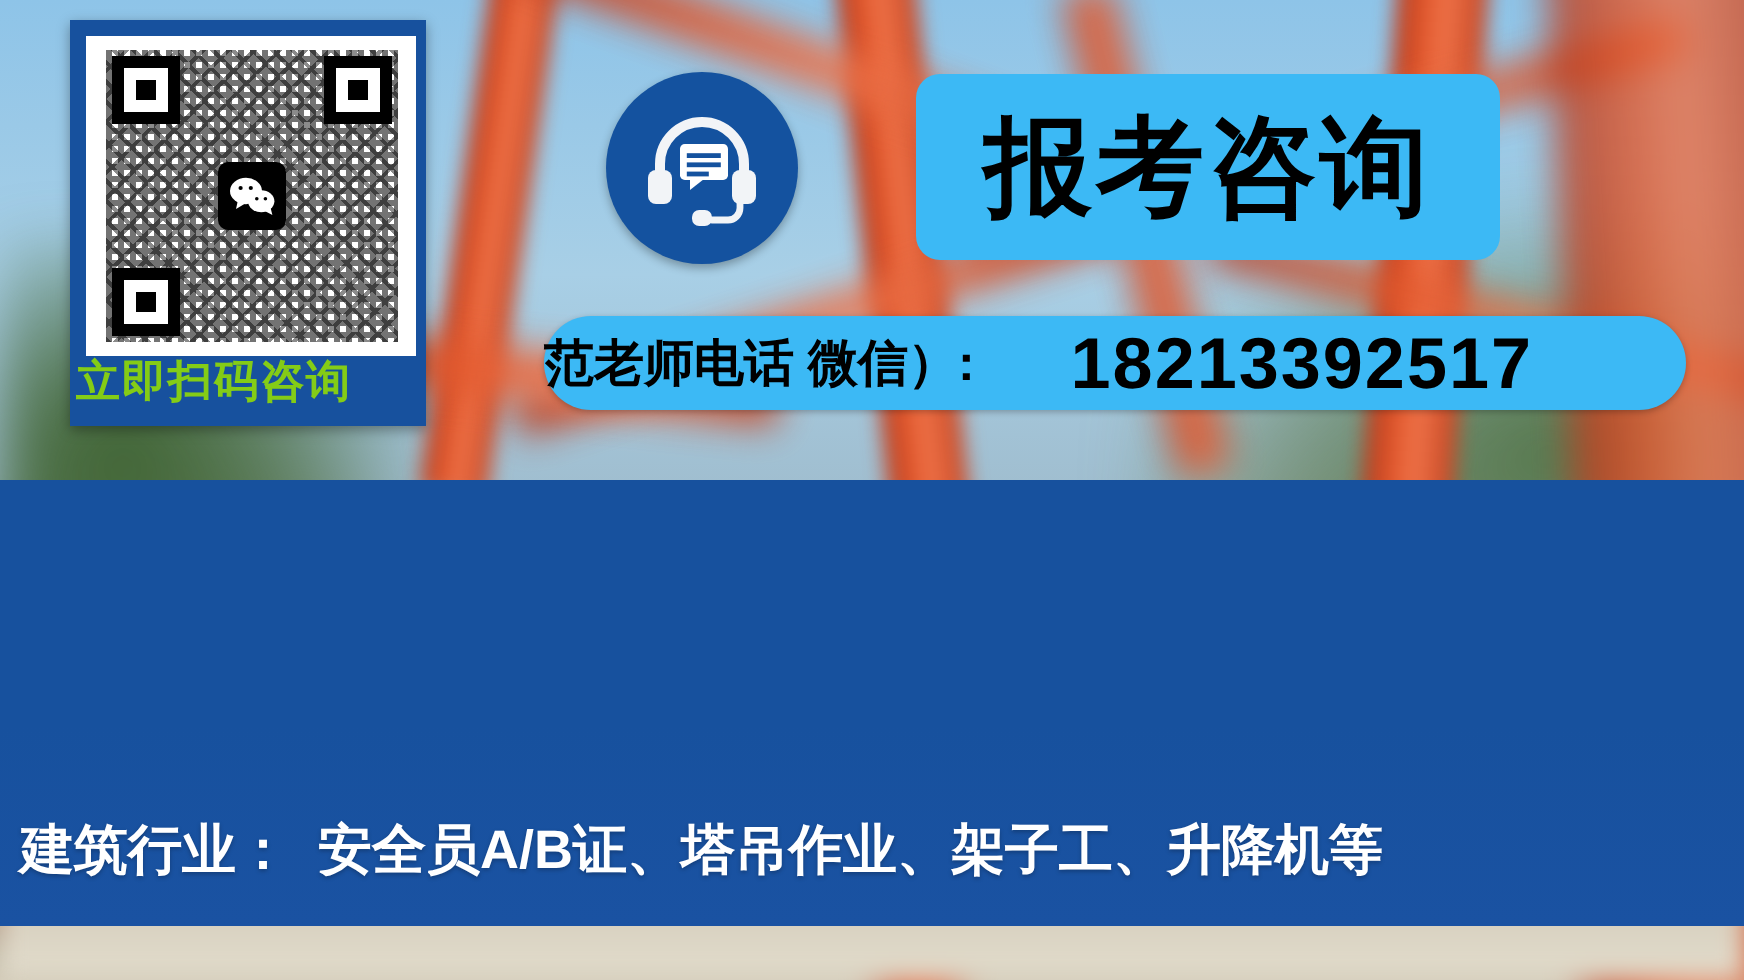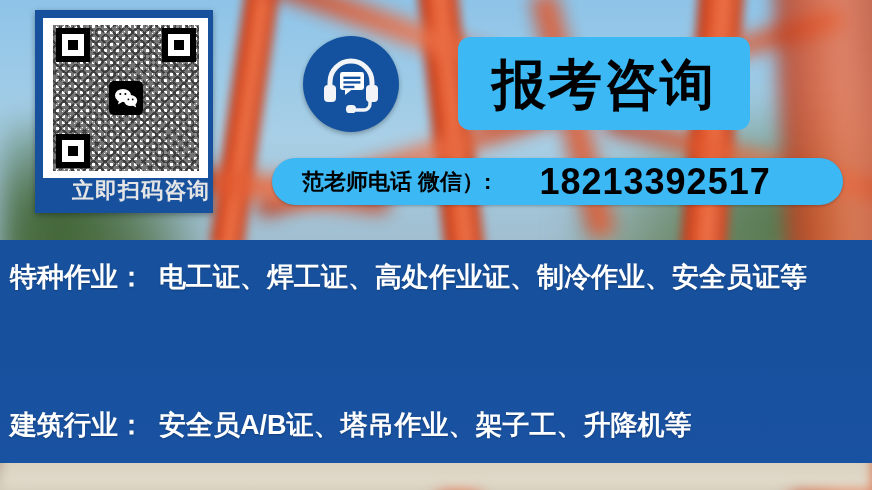--- a/index.html
+++ b/index.html
@@ -131,22 +131,22 @@
     background: #000;
     border-radius: 5px;
     display: flex;
     align-items: center;
     justify-content: center;
   }
   .qr-logo svg { display: block; }
   .qr-caption {
     position: absolute;
     left: 0; right: 0; bottom: 4px;
-    text-align: right;
-    color: #e5e5e5;
+    text-align: left;
+    color: #84cc16;
     font-size: 22px;
     font-weight: bold;
     letter-spacing: 1px;
     line-height: 30px;
   }
 
   
   .headset {
     position: absolute;
     left: 303px; top: 36px;
@@ -182,23 +182,22 @@
     left: 272px; top: 158px;
     width: 571px; height: 47px;
     background: #3cb9f5;
     border-radius: 24px;
     display: flex;
     align-items: center;
     box-shadow: 0 1px 3px rgba(0,0,0,.25);
   }
   .phone-pill .label {
     color: #000;
-    font-size: 22px;
-    font-weight: bold;
-    margin-left: 30px;
+    font-size: 25px;
+    font-weight: bold;
     white-space: nowrap;
   }
   .phone-pill .number {
     color: #000;
     font-size: 36px;
     font-weight: bold;
     margin-left: 48px;
     letter-spacing: 1px;
     white-space: nowrap;
   }
@@ -295,21 +294,18 @@
   <div class="title-pill">
     <span class="txt">报考咨询</span>
   </div>
 
   <div class="phone-pill">
     <span class="label">范老师电话 微信）:</span>
     <span class="number">18213392517</span>
   </div>
 
   <div class="panel">
-    <div class="panel-row r0">
-      <span class="cat">特种作业：</span><span>电工证、焊工证、高处作业证、制冷作业、安全员证等</span>
-    </div>
     <div class="panel-row r3">
       <span class="cat">建筑行业：</span><span>安全员A/B证、塔吊作业、架子工、升降机等</span>
     </div>
   </div>
 
 </div>
 
 </body></html>

